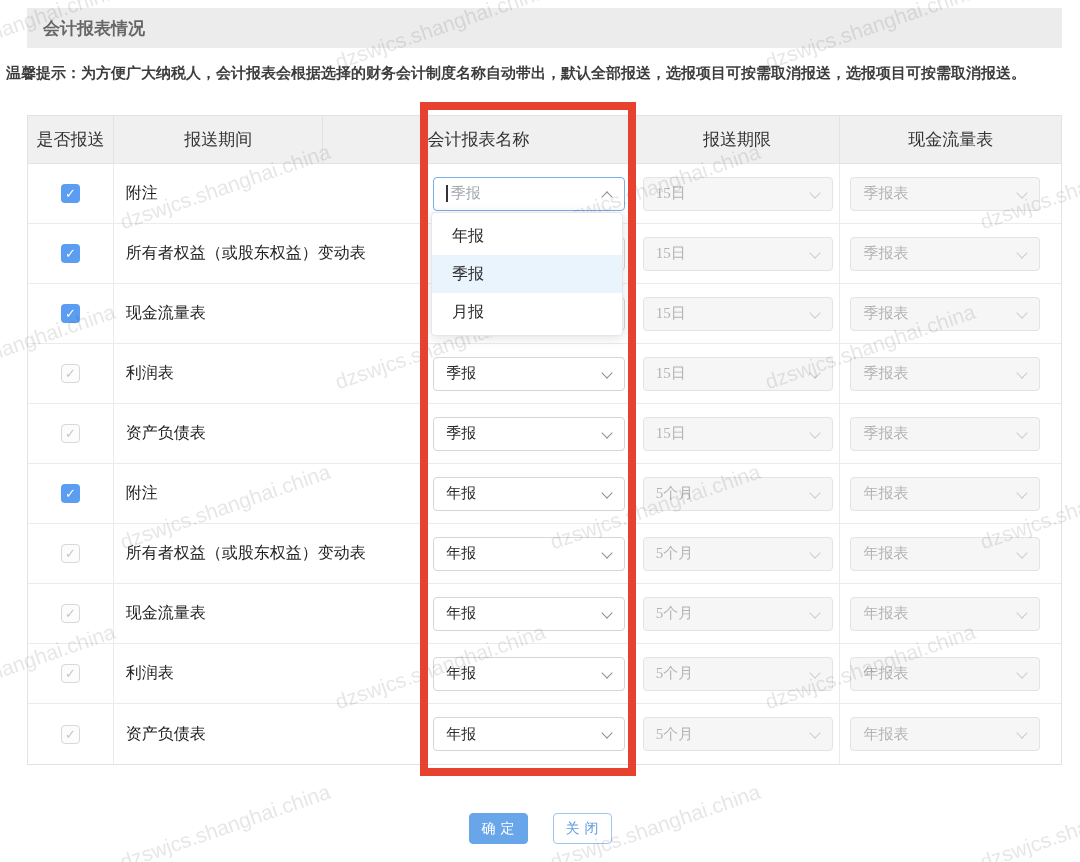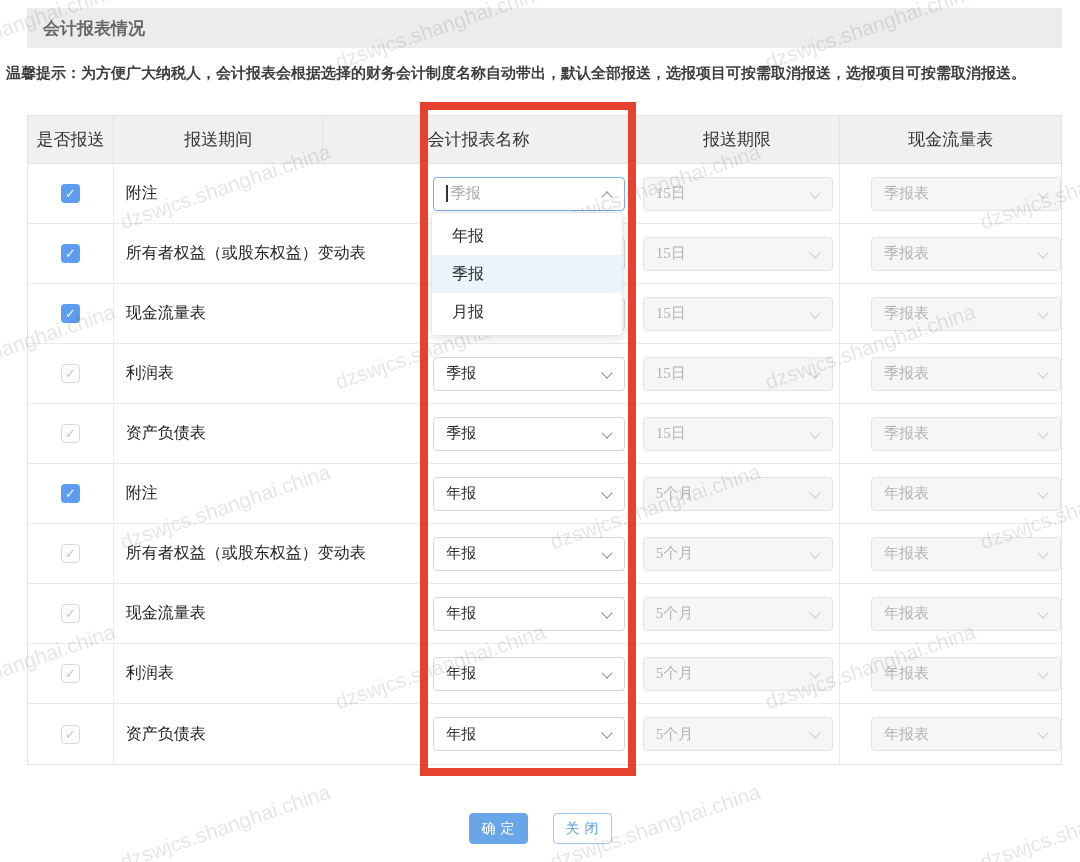--- a/index.html
+++ b/index.html
@@ -33,21 +33,21 @@
   .thead { display:flex; height:48px; background:#f0f0f0; border-bottom:1px solid #e3e3e3; }
   .th {
     display:flex; align-items:center; justify-content:center;
     font-family:"Liberation Serif","DejaVu Serif",serif; font-size:17px; color:#333;
     border-right:1px solid #e3e3e3;
   }
   .th:last-child { border-right:none; }
   .trow { display:flex; height:60px; border-bottom:1px solid #ebebeb; background:#fff; }
   .trow:last-child { border-bottom:none; }
   .td { display:flex; align-items:center; border-right:1px solid #ebebeb; }
-  .td:last-child { border-right:none;justify-content:flex-end; }
+  .td:last-child { border-right:none; }
   .c1 { justify-content:center; }
   .c2 {
     padding-left:12px; font-family:"Liberation Serif","DejaVu Serif",serif;
     font-size:16px; color:#1f1f1f;
   }
   .c3 { padding-left:8px; } .c4 { padding-left:8px; } .c5 { padding-left:10px; }
   
   .checkbox {
     width:19px; height:19px; border-radius:4px; background:#5b9df0;
     display:flex; align-items:center; justify-content:center;

